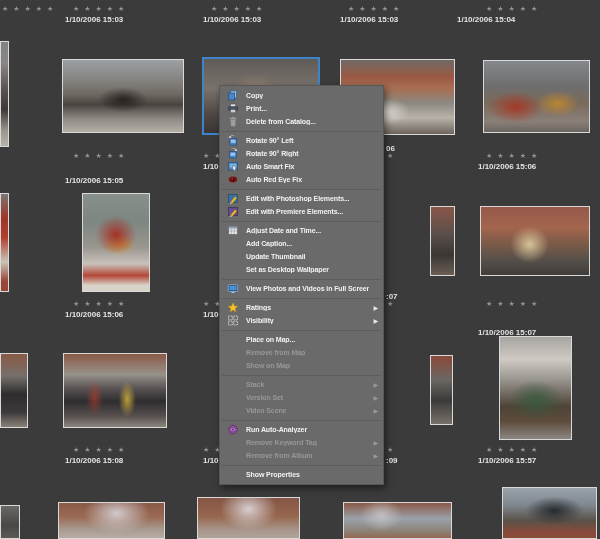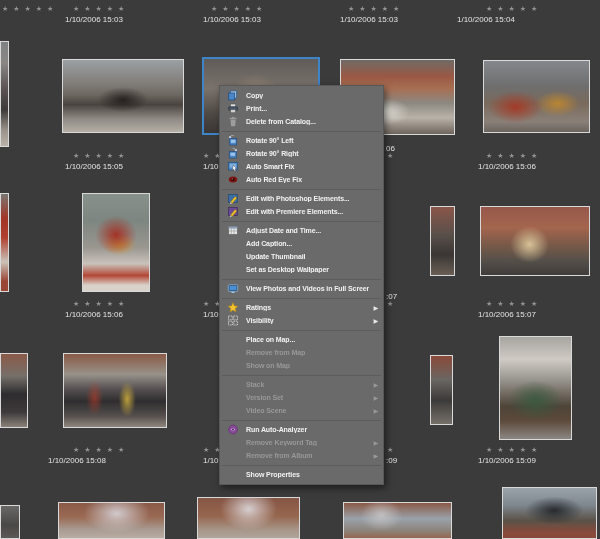--- a/index.html
+++ b/index.html
@@ -14,21 +14,21 @@
     position:absolute;border:1px solid #d9d9d9;box-sizing:border-box;
     background:#777;
   }
   .photo.selected{border:2px solid #3d85c8;}
   .stars{
     position:absolute;font-size:7px;letter-spacing:1.5px;color:#949494;
     white-space:nowrap;line-height:9px;
   }
   .stars.clip{width:16px;overflow:hidden;}
   .date{
-    position:absolute;font-size:8px;color:#e4e4e4;white-space:nowrap;line-height:10px;
+    position:absolute;font-size:8px;color:#e4e4e4;white-space:nowrap;line-height:10px;font-weight:bold;
   }
   
   .context-menu{
     position:absolute;left:219px;top:85px;width:165px;box-sizing:border-box;
     background:#6a6a6a;border:1px solid #585858;
     box-shadow:2px 3px 7px rgba(0,0,0,.5);
     padding:3px 0 3px 0;z-index:50;
   }
   .menu-item{
     display:flex;align-items:center;height:13px;padding:0 5px 0 7px;
@@ -72,45 +72,45 @@
 <div class="stars" style="left:73px;top:4px">★ ★ ★ ★ ★</div>
 <div class="date" style="left:65px;top:15px">1/10/2006 15:03</div>
 <div class="stars" style="left:211px;top:4px">★ ★ ★ ★ ★</div>
 <div class="date" style="left:203px;top:15px">1/10/2006 15:03</div>
 <div class="stars" style="left:348px;top:4px">★ ★ ★ ★ ★</div>
 <div class="date" style="left:340px;top:15px">1/10/2006 15:03</div>
 <div class="stars" style="left:486px;top:4px">★ ★ ★ ★ ★</div>
 <div class="date" style="left:457px;top:15px">1/10/2006 15:04</div>
 
 <div class="stars" style="left:73px;top:151px">★ ★ ★ ★ ★</div>
-<div class="date" style="left:65px;top:162px">1/10/2006 15:05</div>
+<div class="date" style="left:65px;top:176px">1/10/2006 15:05</div>
 <div class="stars clip" style="left:203px;top:151px">★ ★</div>
 <div class="date" style="left:203px;top:162px">1/10</div>
 <div class="stars" style="left:387px;top:151px">★</div>
 <div class="date" style="left:386px;top:144px">06</div>
 <div class="stars" style="left:486px;top:151px">★ ★ ★ ★ ★</div>
 <div class="date" style="left:478px;top:162px">1/10/2006 15:06</div>
 
 <div class="stars" style="left:73px;top:299px">★ ★ ★ ★ ★</div>
 <div class="date" style="left:65px;top:310px">1/10/2006 15:06</div>
 <div class="stars clip" style="left:203px;top:299px">★ ★</div>
 <div class="date" style="left:203px;top:310px">1/10</div>
 <div class="stars" style="left:387px;top:299px">★</div>
 <div class="date" style="left:386px;top:292px">:07</div>
 <div class="stars" style="left:486px;top:299px">★ ★ ★ ★ ★</div>
-<div class="date" style="left:478px;top:310px">1/10/2006 15:07</div>
+<div class="date" style="left:478px;top:328px">1/10/2006 15:07</div>
 
 <div class="stars" style="left:73px;top:445px">★ ★ ★ ★ ★</div>
-<div class="date" style="left:48px;top:456px">1/10/2006 15:08</div>
+<div class="date" style="left:65px;top:456px">1/10/2006 15:08</div>
 <div class="stars clip" style="left:203px;top:445px">★ ★</div>
 <div class="date" style="left:203px;top:456px">1/10</div>
 <div class="stars" style="left:387px;top:445px">★</div>
 <div class="date" style="left:386px;top:456px">:09</div>
 <div class="stars" style="left:486px;top:445px">★ ★ ★ ★ ★</div>
-<div class="date" style="left:478px;top:456px">1/10/2006 15:09</div>
+<div class="date" style="left:478px;top:456px">1/10/2006 15:57</div>
 
 <div class="context-menu">
     <div class="menu-item">
       <span class="mi-icon">
         <svg width="12" height="11" viewBox="0 0 11 11" xmlns="http://www.w3.org/2000/svg">
           <rect x="3" y="1" width="6" height="7" fill="#a8c8e8" stroke="#35679a" stroke-width="0.8"></rect>
           <rect x="1.2" y="3" width="6" height="7" fill="#4a86c8" stroke="#244e7e" stroke-width="0.8"></rect>
         </svg>
       </span>
       <span class="mi-label">Copy</span>

